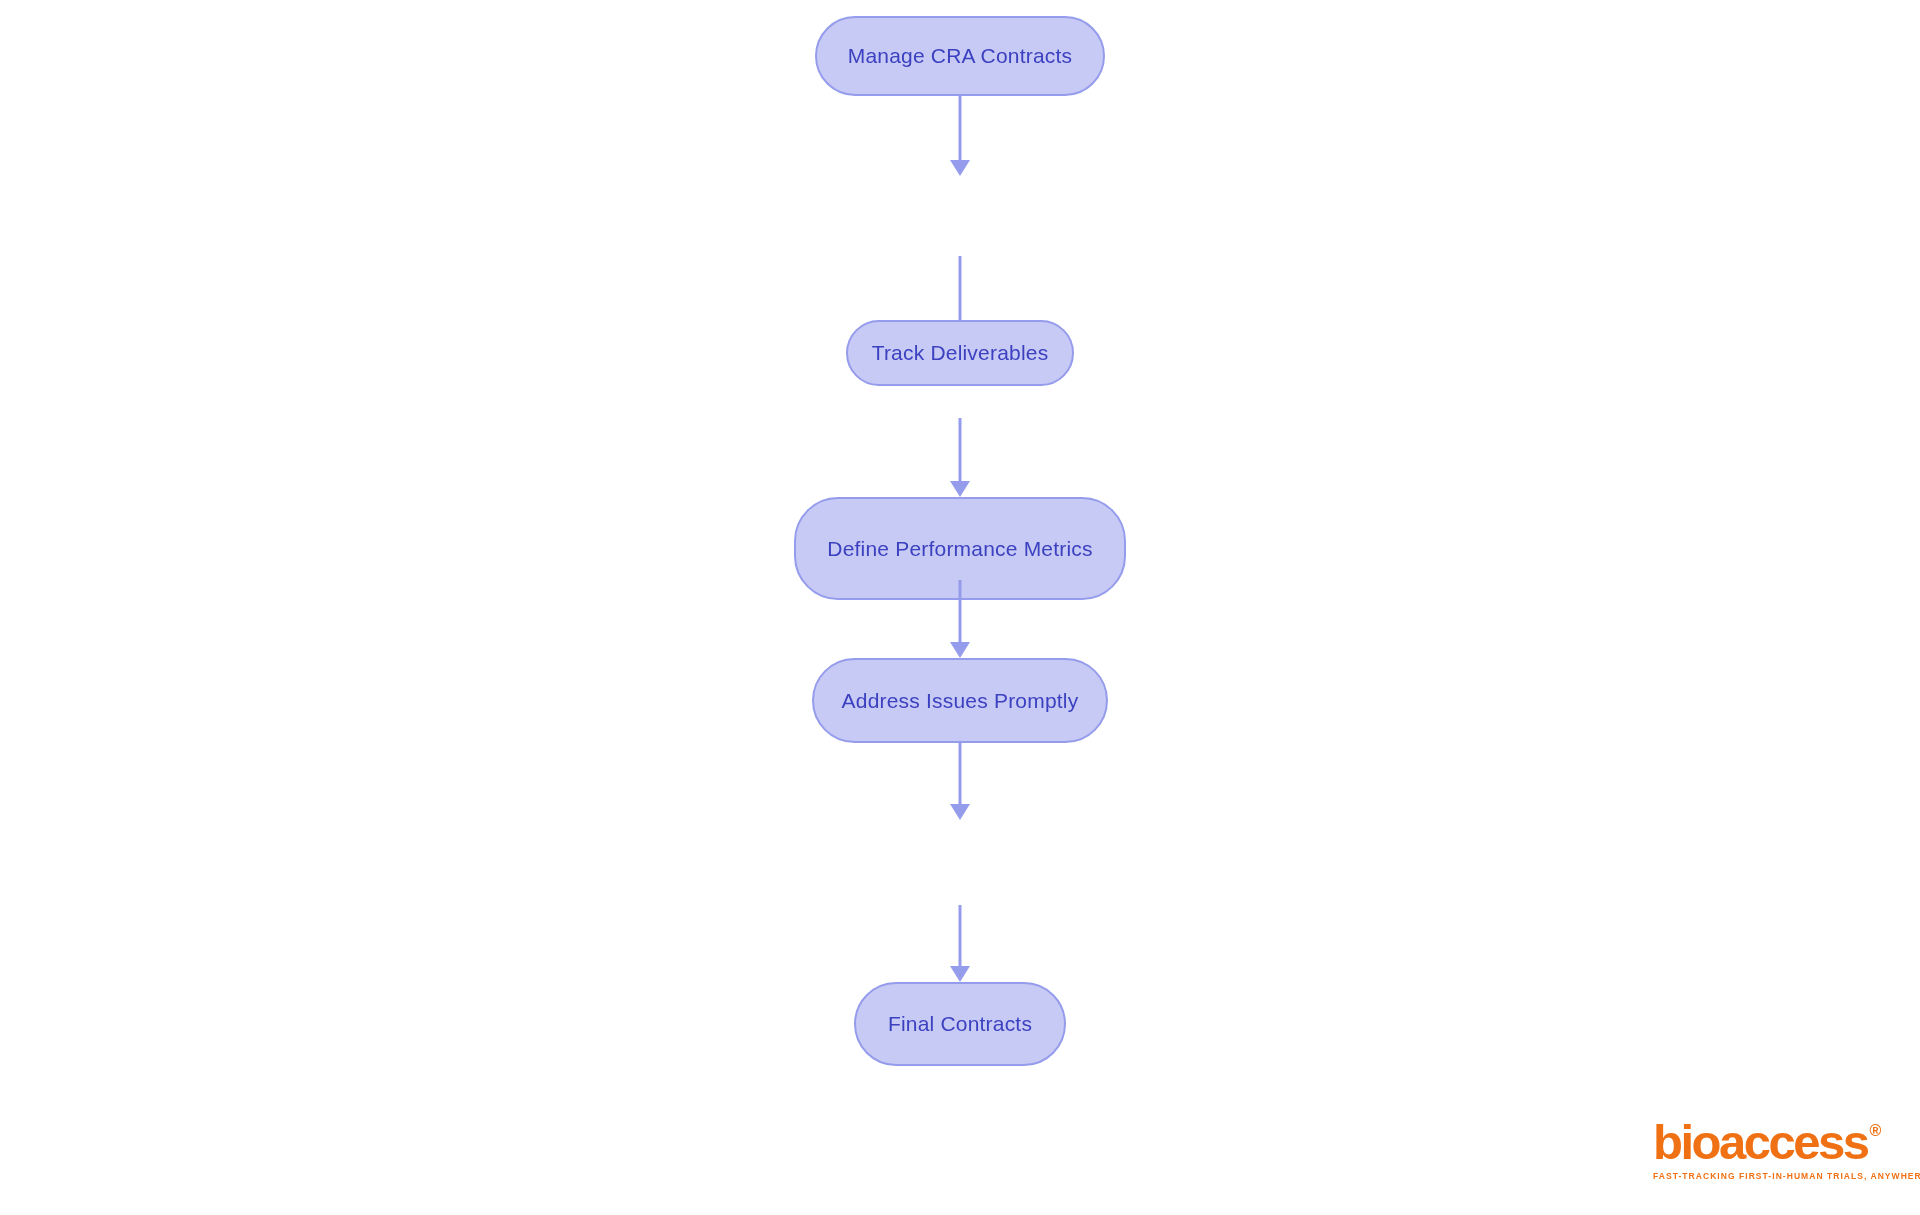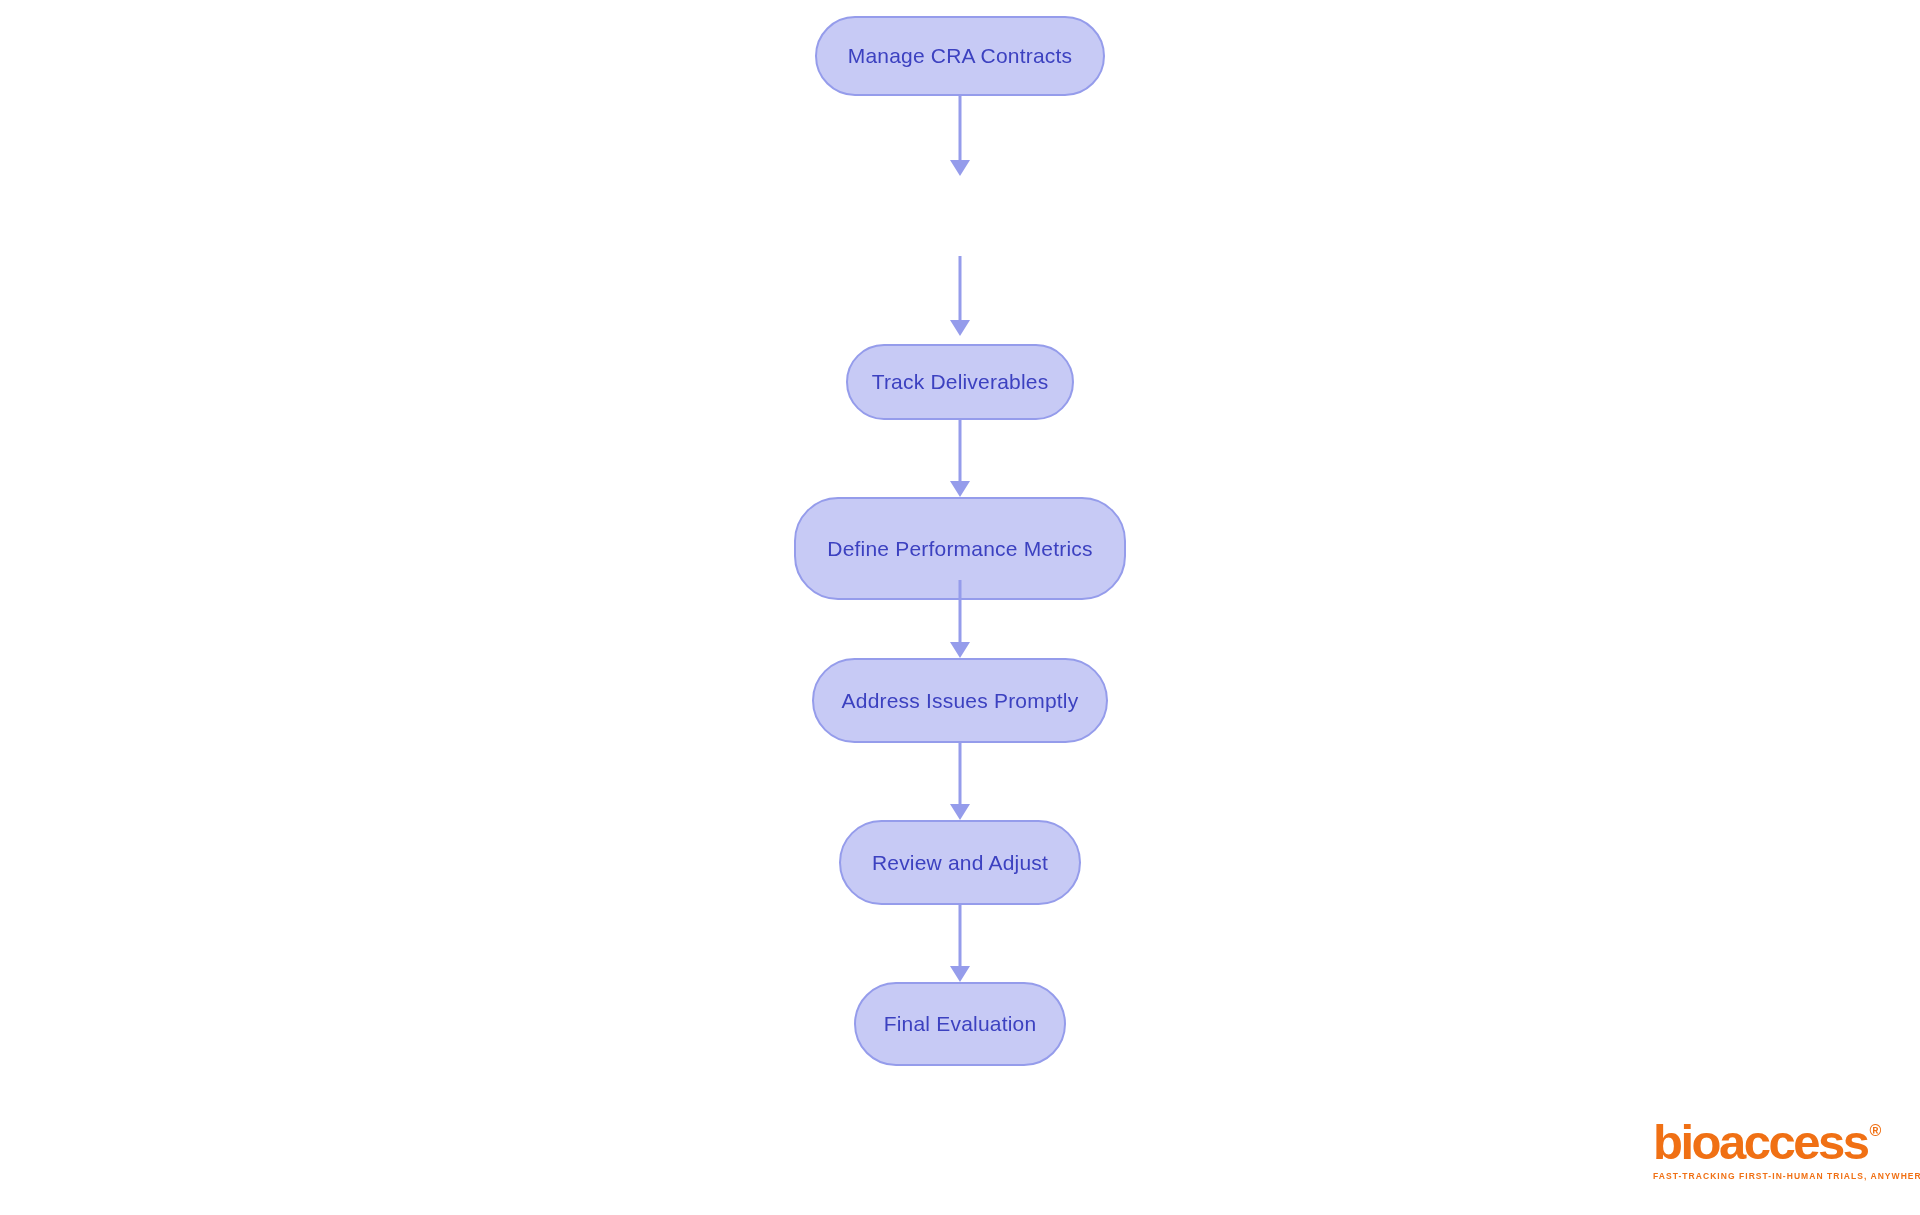--- a/index.html
+++ b/index.html
@@ -34,21 +34,21 @@
     justify-content: center;
   }
   .node-label {
     color: var(--node-text);
     font-size: 21px;
     letter-spacing: 0.2px;
     white-space: nowrap;
   }
   .n1 { top: 16px;  width: 290px; height: 80px; }
   .n2 { top: 176px; width: 456px; height: 80px; }
-  .n3 { top: 344px; width: 228px; height: 76px; }
+  .n3 { top: 320px; width: 228px; height: 66px; }
   .n4 { top: 497px; width: 332px; height: 103px; }
   .n5 { top: 658px; width: 296px; height: 85px; }
   .n6 { top: 820px; width: 242px; height: 85px; }
   .n7 { top: 982px; width: 212px; height: 84px; }
 
   
   .arrow {
     position: absolute;
     left: 960px;
     transform: translateX(-50%);
@@ -136,27 +136,24 @@
   <div class="node n4">
     <span class="node-label">Define Performance Metrics</span>
   </div>
   <div class="arrow a4"></div>
 
   <div class="node n5">
     <span class="node-label">Address Issues Promptly</span>
   </div>
   <div class="arrow a5"></div>
 
-  <div class="node n6">
-    <span class="node-label">Review and Adjust</span>
-  </div>
   <div class="arrow a6"></div>
 
   <div class="node n7">
-    <span class="node-label">Final Evaluation</span>
+    <span class="node-label">Final Contracts</span>
   </div>
 
   <div class="logo">
     <div class="logo-word"><span>bioaccess</span><span class="reg">®</span></div>
     <div class="logo-tagline">FAST-TRACKING FIRST-IN-HUMAN TRIALS, ANYWHERE</div>
   </div>
 
 </div>
 
 </body></html>

